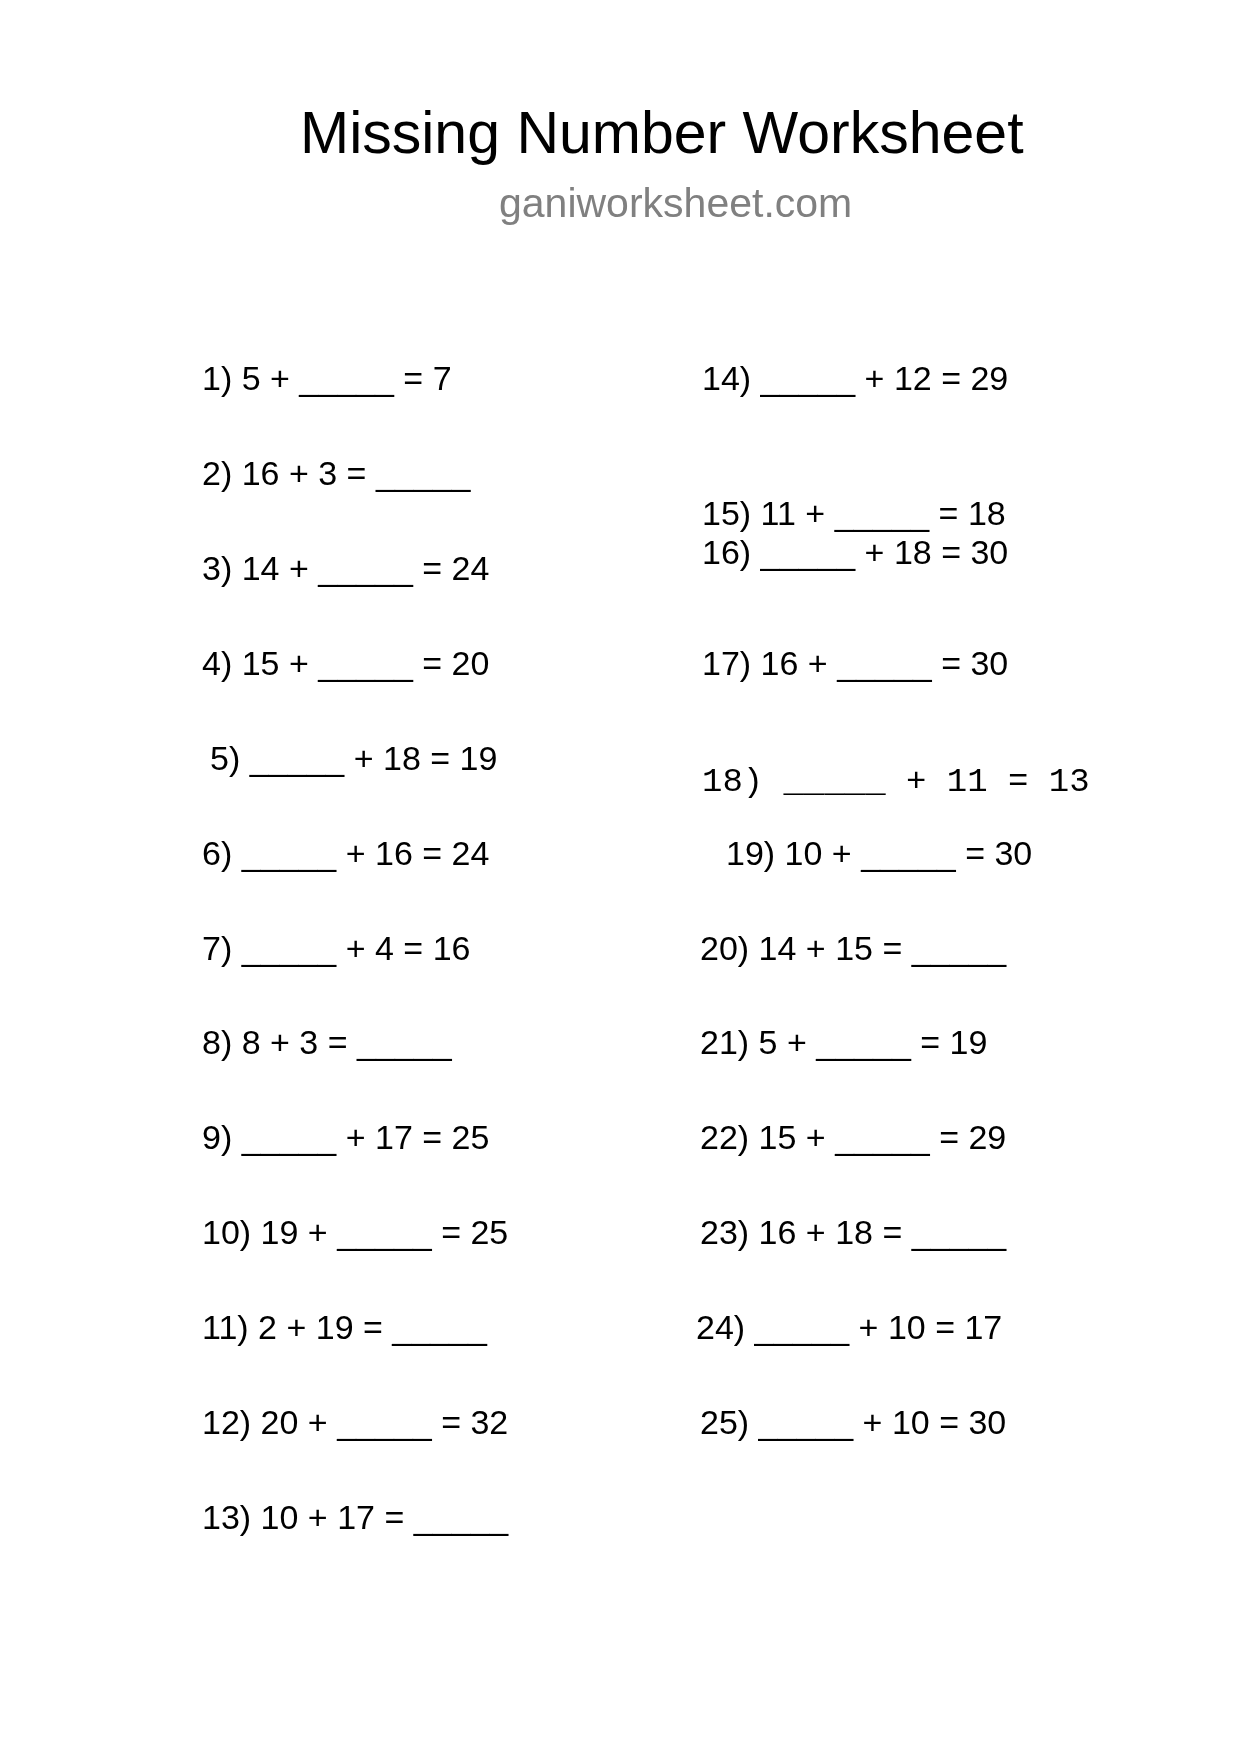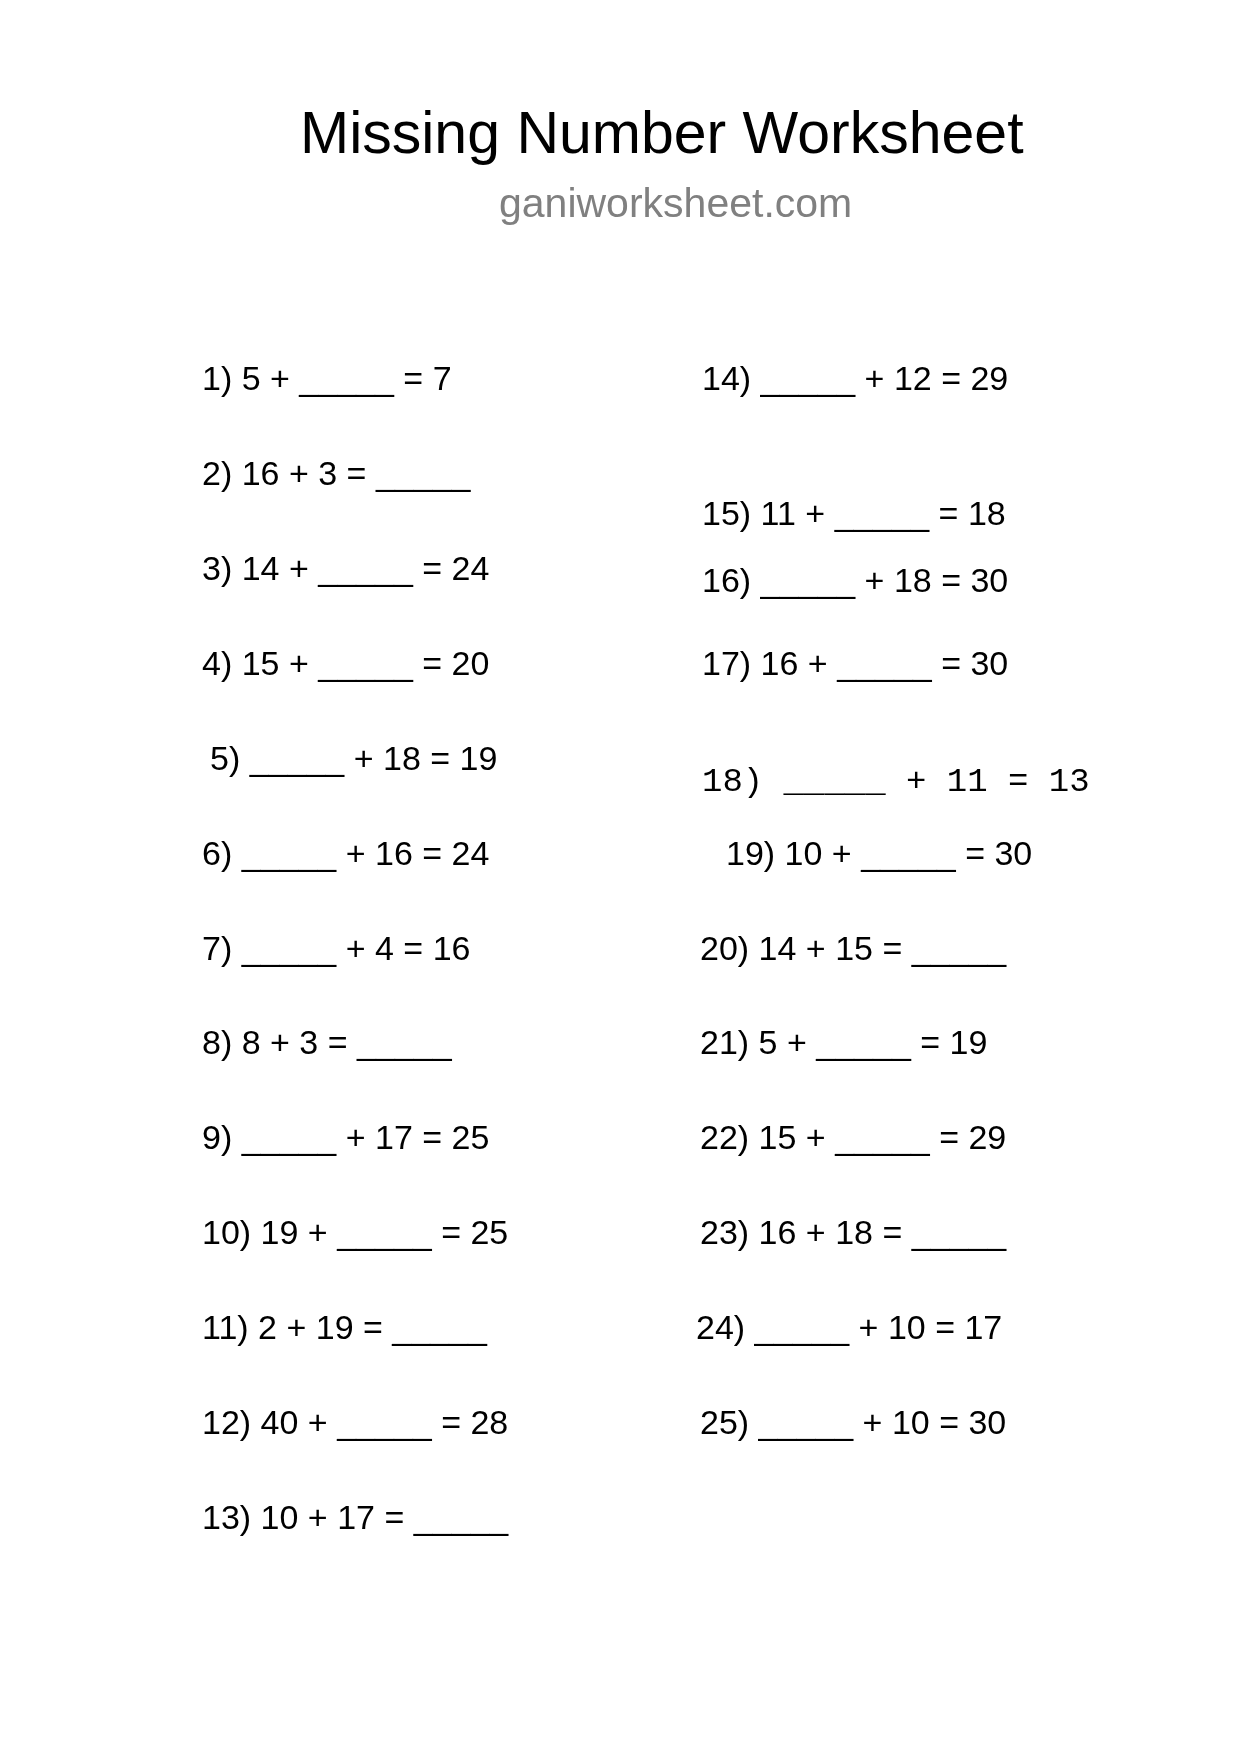--- a/index.html
+++ b/index.html
@@ -59,26 +59,26 @@
   <div class="problem" style="left:202px; top:445px;">2) 16 + 3 = _____</div>
   <div class="problem" style="left:202px; top:540px;">3) 14 + _____ = 24</div>
   <div class="problem" style="left:202px; top:635px;">4) 15 + _____ = 20</div>
   <div class="problem" style="left:210px; top:730px;">5) _____ + 18 = 19</div>
   <div class="problem" style="left:202px; top:825px;">6) _____ + 16 = 24</div>
   <div class="problem" style="left:202px; top:920px;">7) _____ + 4 = 16</div>
   <div class="problem" style="left:202px; top:1014px;">8) 8 + 3 = _____</div>
   <div class="problem" style="left:202px; top:1109px;">9) _____ + 17 = 25</div>
   <div class="problem" style="left:202px; top:1204px;">10) 19 + _____ = 25</div>
   <div class="problem" style="left:202px; top:1299px;">11) 2 + 19 = _____</div>
-  <div class="problem" style="left:202px; top:1394px;">12) 40 + _____ = 28</div>
+  <div class="problem" style="left:202px; top:1394px;">12) 20 + _____ = 32</div>
   <div class="problem" style="left:202px; top:1489px;">13) 10 + 17 = _____</div>
 
   <div class="problem" style="left:702px; top:350px;">14) _____ + 12 = 29</div>
   <div class="problem" style="left:702px; top:445px;margin-top:40px;">15) 11 + _____ = 18</div>
-  <div class="problem" style="left:702px; top:552px;">16) _____ + 18 = 30</div>
+  <div class="problem" style="left:702px; top:524px;">16) _____ + 18 = 30</div>
   <div class="problem" style="left:702px; top:635px;">17) 16 + _____ = 30</div>
   <div class="problem" style="left:702px; top:754px;font-family:Liberation Mono, monospace;">18) _____ + 11 = 13</div>
   <div class="problem" style="left:702px; top:825px;margin-left:24px;">19) 10 + _____ = 30</div>
   <div class="problem" style="left:700px; top:920px;">20) 14 + 15 = _____</div>
   <div class="problem" style="left:700px; top:1014px;">21) 5 + _____ = 19</div>
   <div class="problem" style="left:700px; top:1109px;">22) 15 + _____ = 29</div>
   <div class="problem" style="left:700px; top:1204px;">23) 16 + 18 = _____</div>
   <div class="problem" style="left:696px; top:1299px;">24) _____ + 10 = 17</div>
   <div class="problem" style="left:700px; top:1394px;">25) _____ + 10 = 30</div>
 </div>

